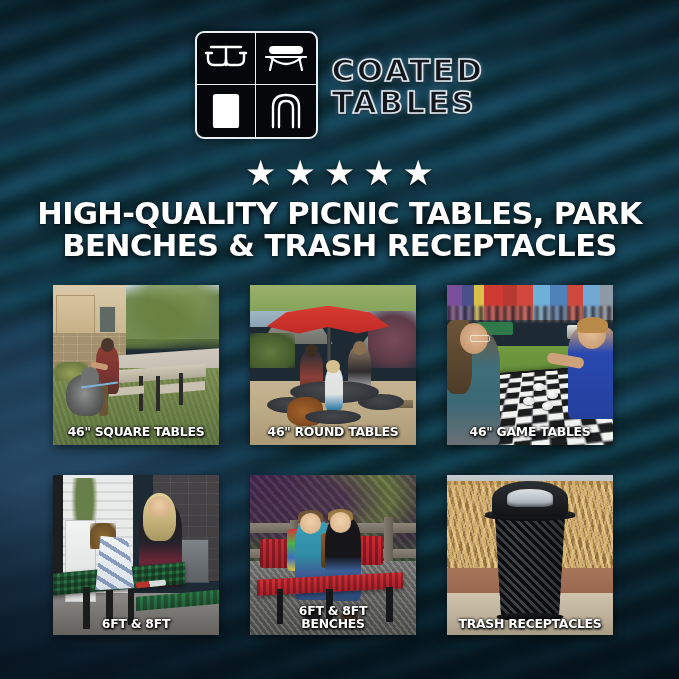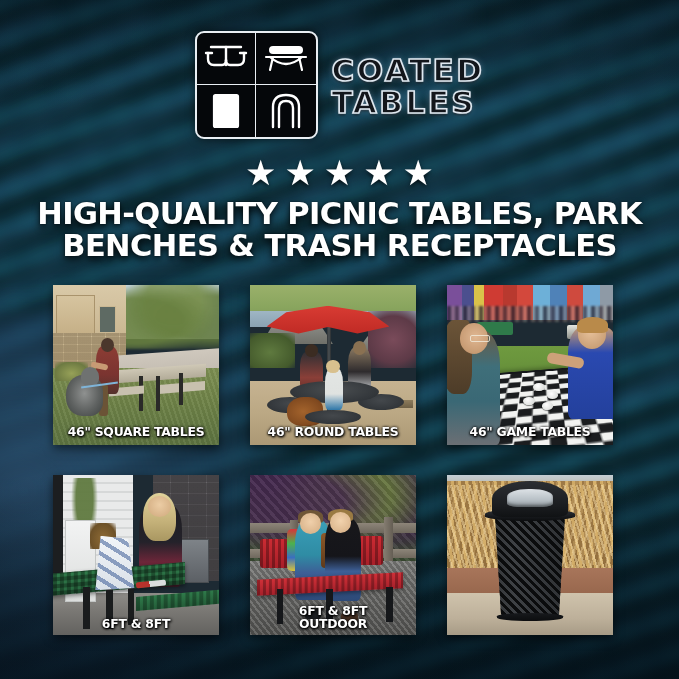--- a/index.html
+++ b/index.html
@@ -899,35 +899,36 @@
         <div class="t5-boy2-head"></div>
         <div class="t5-seat"></div>
         <div class="t5-frame1"></div>
         <div class="t5-frame2"></div>
         <div class="t5-frame3"></div>
         <div class="t5-shoe1"></div>
         <div class="t5-shoe2"></div>
       </div>
       <div class="tile-caption two-line">
         <span class="cap-line">6FT &amp; 8FT</span>
-        <span class="cap-line">OUTDOOR</span>
+        <span class="cap-line">BENCHES</span>
       </div>
     </div>
 
     <div class="tile">
       <div class="tile-photo">
         <div class="sky t6-sky"></div>
         <div class="t6-grass-bg"></div>
         <div class="t6-grass-blades"></div>
         <div class="t6-dirt"></div>
         <div class="t6-walk"></div>
         <div class="t6-can-body"></div>
         <div class="t6-can-rim"></div>
         <div class="t6-dome"></div>
         <div class="t6-dome-slot"></div>
         <div class="t6-base"></div>
       </div>
       <div class="tile-caption two-line">
+        <span class="cap-line">TRASH RECEPTACLES</span>
       </div>
     </div>
 
   </div>
 </div>
 
 </body></html>

